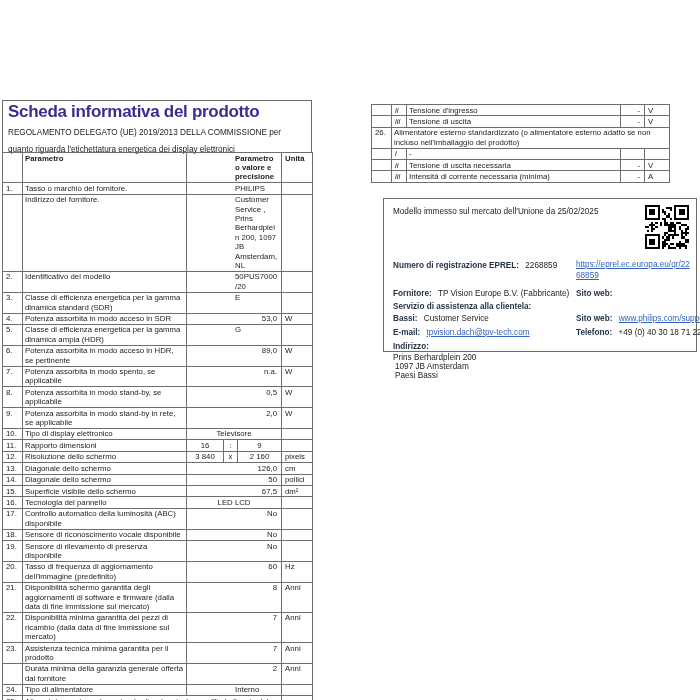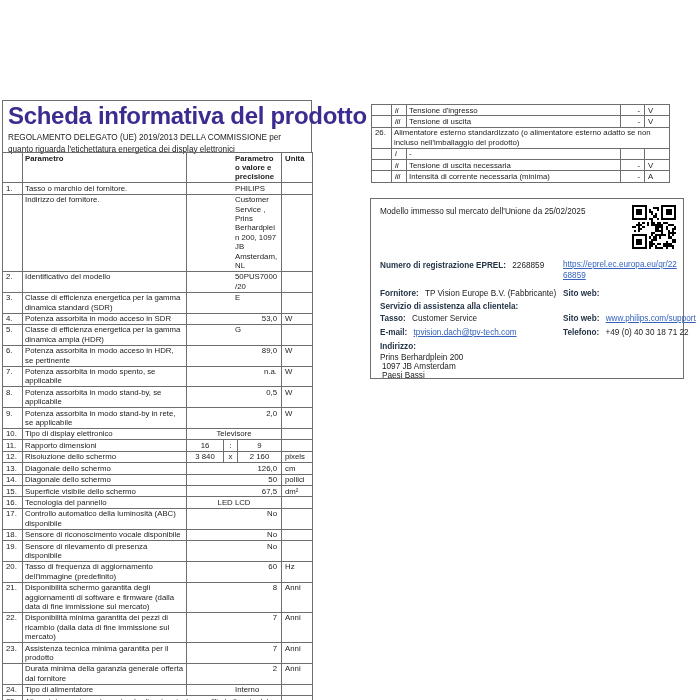--- a/index.html
+++ b/index.html
@@ -9,45 +9,45 @@
   body{
     width:700px;height:700px;background:#ffffff;position:relative;overflow:hidden;
     font-family:"Liberation Sans",sans-serif;color:var(--text);
   }
   
   .title-box{
     position:absolute;left:2px;top:100px;width:310px;height:52px;box-sizing:border-box;
     border:1px solid var(--border);border-bottom:none;
   }
   .doc-title{
-    margin:1px 4px 0 5px;font-size:24px;font-weight:bold;color:var(--title);
+    margin:1px 4px 0 5px;font-size:17px;font-weight:bold;color:var(--title);
     letter-spacing:-0.3px;white-space:nowrap;
   }
   .doc-subtitle{
-    margin:2px 5px 0 5px;font-size:8.2px;line-height:12px;
+    margin:2px 5px 0 5px;font-size:8.2px;line-height:17px;
   }
   
   table{border-collapse:collapse;table-layout:fixed;}
   td{
     border:1px solid var(--border);padding:0.5px 2px;vertical-align:top;
     font-size:7.8px;line-height:9.4px;overflow:hidden;word-wrap:break-word;
   }
   .main-table{position:absolute;left:2px;top:152px;width:310px;}
   .right-table{position:absolute;left:371px;top:104px;width:298px;}
   .num{padding-left:3px;}
   .param{text-align:left;}
   .val.left{text-align:left;padding-left:48px;}
   .val.right{text-align:right;padding-right:4px;}
   .val.center{text-align:center;}
   .unit{text-align:left;padding-left:3px;}
   .letter{font-style:italic;padding-left:3px;}
   .th{font-weight:bold;}
   
   .info-box{
-    position:absolute;left:370px;top:198px;width:314px;height:181px;box-sizing:border-box;
+    position:absolute;left:383px;top:198px;width:314px;height:154px;box-sizing:border-box;
     border:1px solid var(--border);font-size:8.2px;line-height:10px;
   }
   .ib{position:absolute;white-space:nowrap;}
   .lbl{font-weight:bold;color:var(--label);}
   .lbl + span, .lbl + a{margin-left:4px;}
   a{color:var(--link);text-decoration:underline;cursor:pointer;}
   .qr{position:absolute;top:6px;right:7px;width:44px;height:44px;}
   .linkwrap{position:absolute;left:192px;top:61px;width:118px;white-space:normal;line-height:10.5px;}
 </style>
 </head>
@@ -450,21 +450,21 @@
   </div>
   <div class="ib" style="left:192px;top:90px">
     <span class="lbl">Sito web:</span>
   </div>
 
   <div class="ib" style="left:9px;top:103px">
     <span class="lbl">Servizio di assistenza alla clientela:</span>
   </div>
 
   <div class="ib" style="left:9px;top:115px">
-    <span class="lbl">Tasso:</span>
+    <span class="lbl">Bassi:</span>
     <span>Customer Service</span>
   </div>
   <div class="ib" style="left:192px;top:115px">
     <span class="lbl">Sito web:</span>
     <a>www.philips.com/support</a>
   </div>
 
   <div class="ib" style="left:9px;top:129px">
     <span class="lbl">E-mail:</span>
     <a>tpvision.dach@tpv-tech.com</a>

